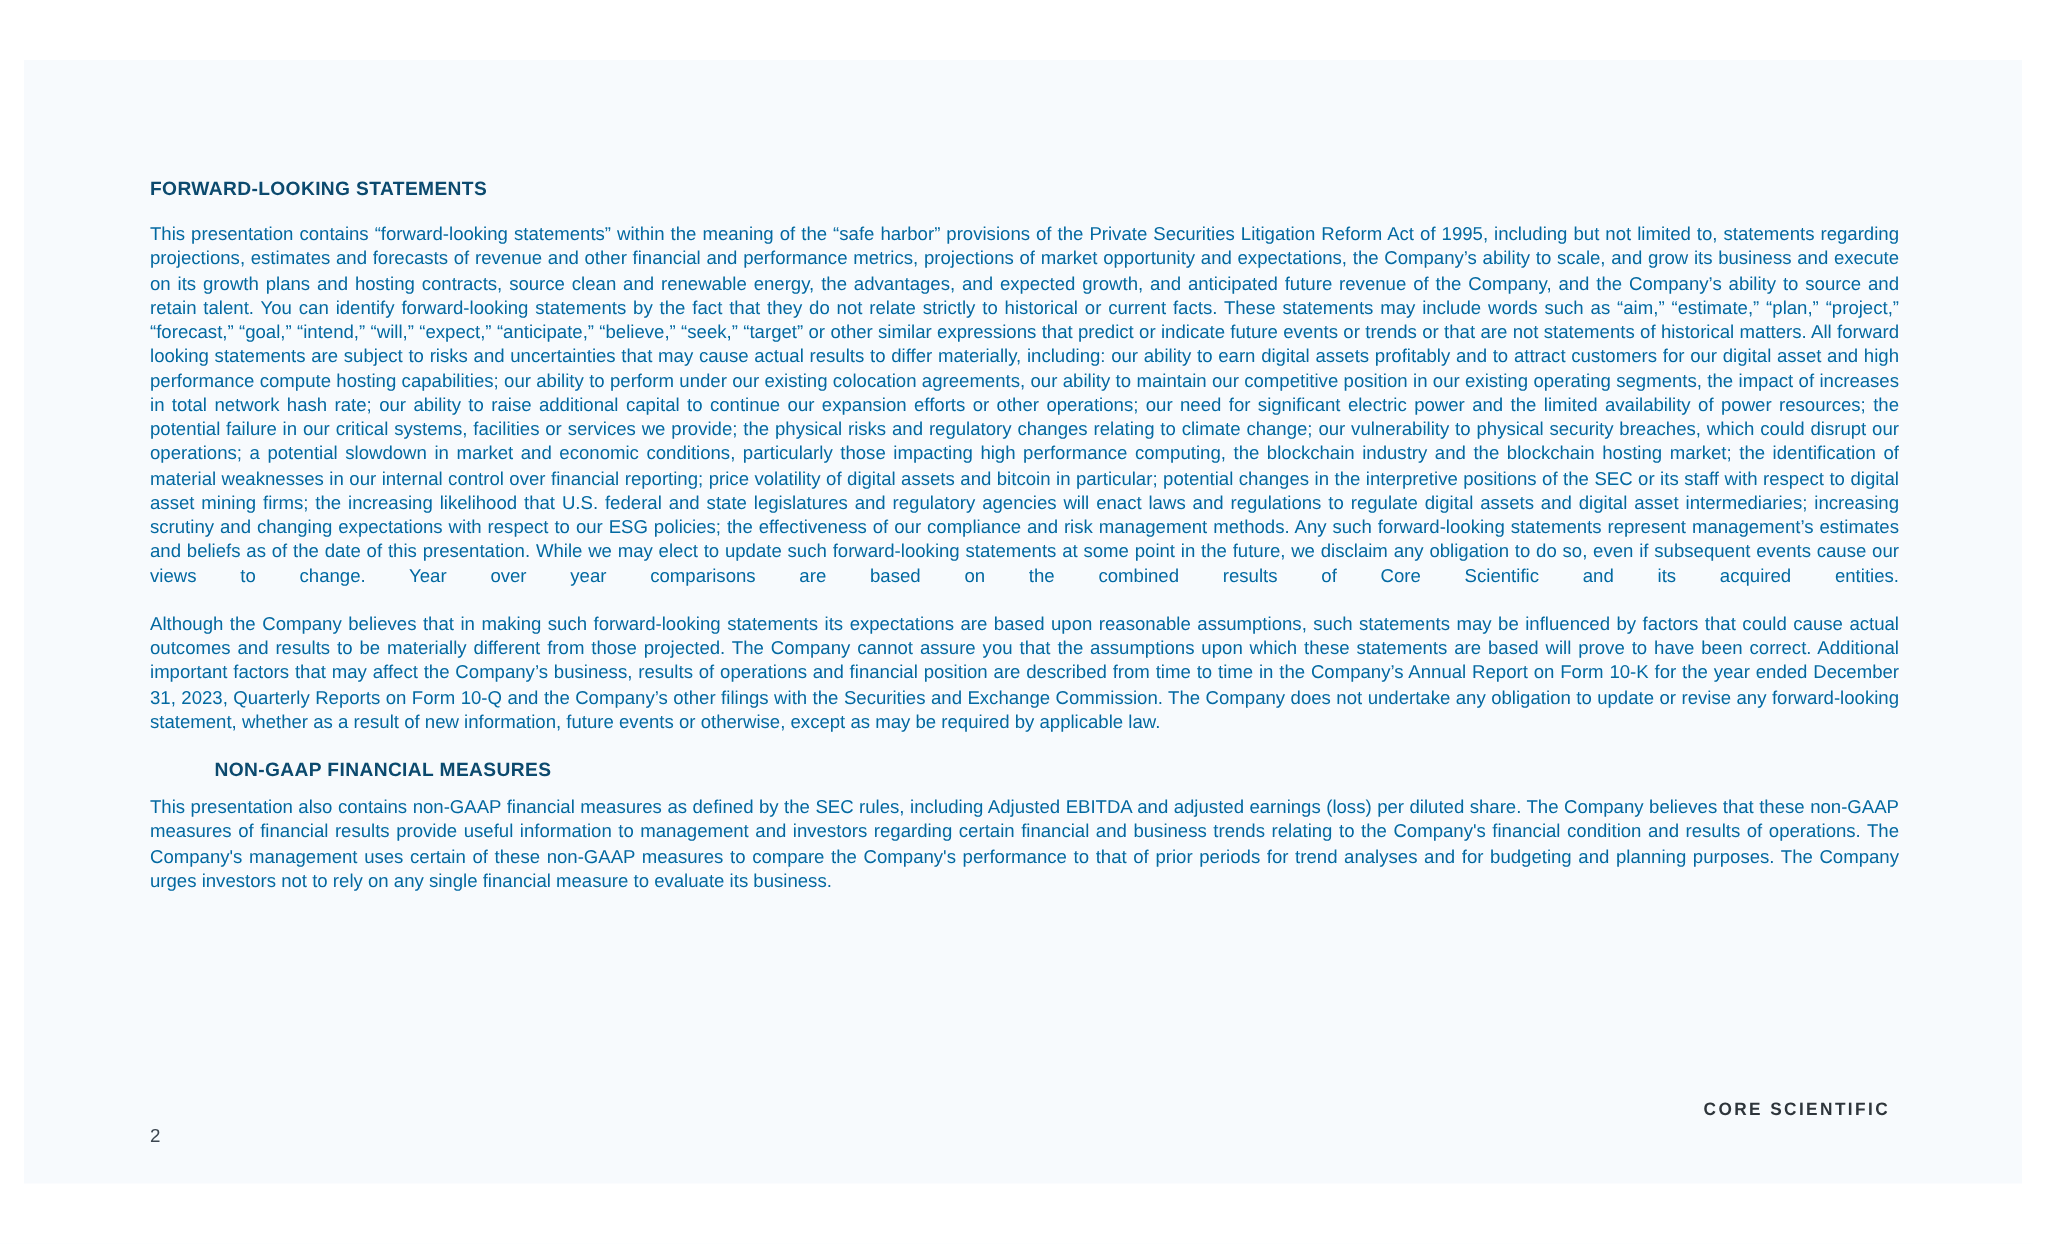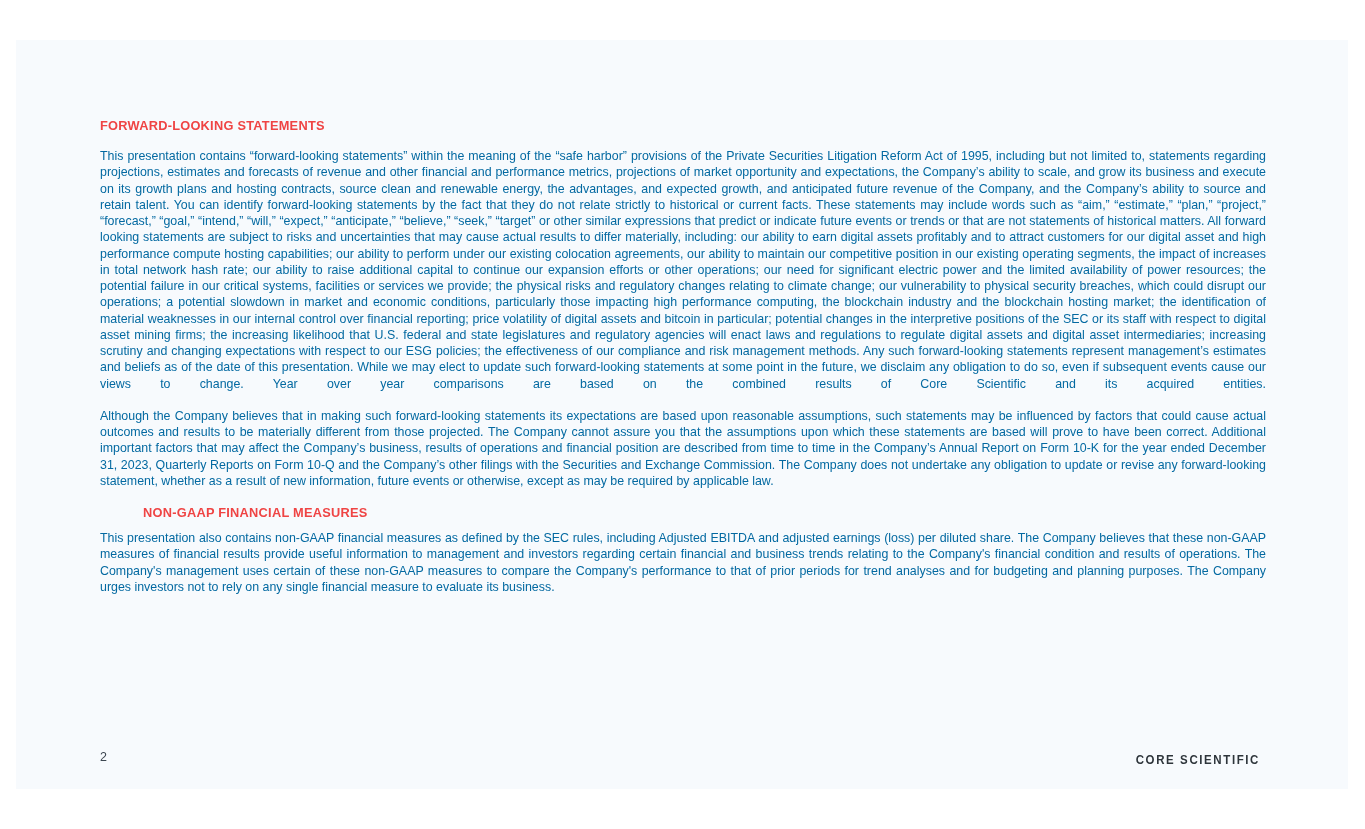--- a/index.html
+++ b/index.html
@@ -19,21 +19,21 @@
     left: 16px; top: 40px;
     width: 1332px; height: 749px;
     background: #f7fafd;
   }
   .content {
     position: absolute;
     left: 84px; right: 82px; top: 0;
     padding-top: 78px;
   }
   h2.section-heading {
-    color: #ef4444;
+    color: #0c4a6e;
     font-size: 12.8px;
     font-weight: 700;
     letter-spacing: 0.25px;
     line-height: 15px;
     margin: 0 0 15px 0;
   }
   h2.section-heading.second {
     margin-top: 4px;
     margin-bottom: 10px;
     padding-left: 43px;
@@ -50,21 +50,21 @@
   }
   .page-number {
     position: absolute;
     left: 84px; top: 709px;
     color: #3c4650;
     font-size: 12.5px;
     line-height: 16px;
   }
   .logo {
     position: absolute;
-    right: 88px; top: 713px;
+    right: 88px; top: 693px;
     color: #2e353b;
     font-size: 11.5px;
     font-weight: 700;
     letter-spacing: 1.6px;
     line-height: 14px;
     transform: scaleY(1.04);
     white-space: nowrap;
   }
 </style>
 </head>

